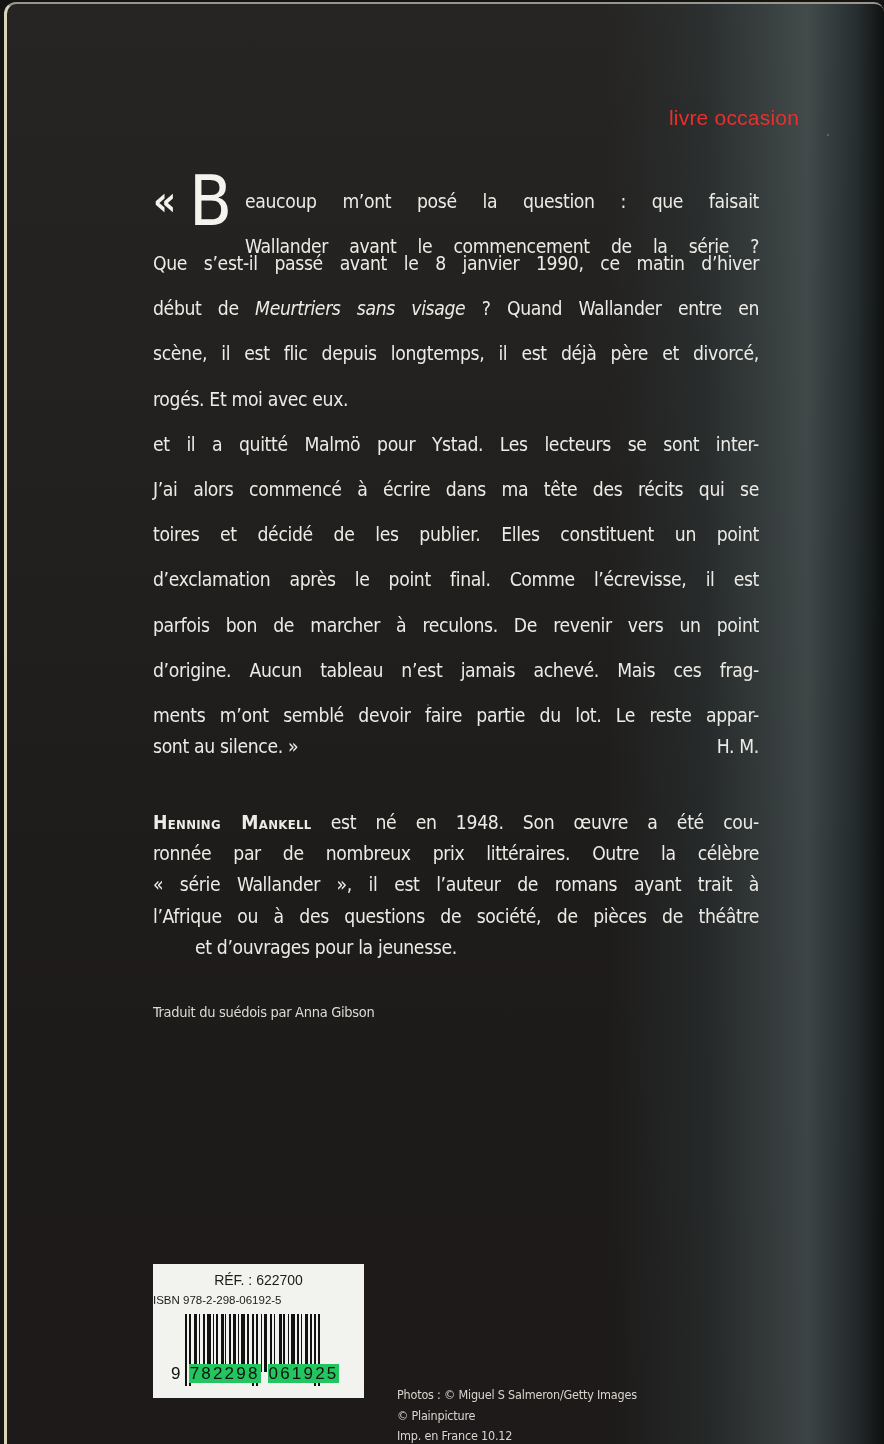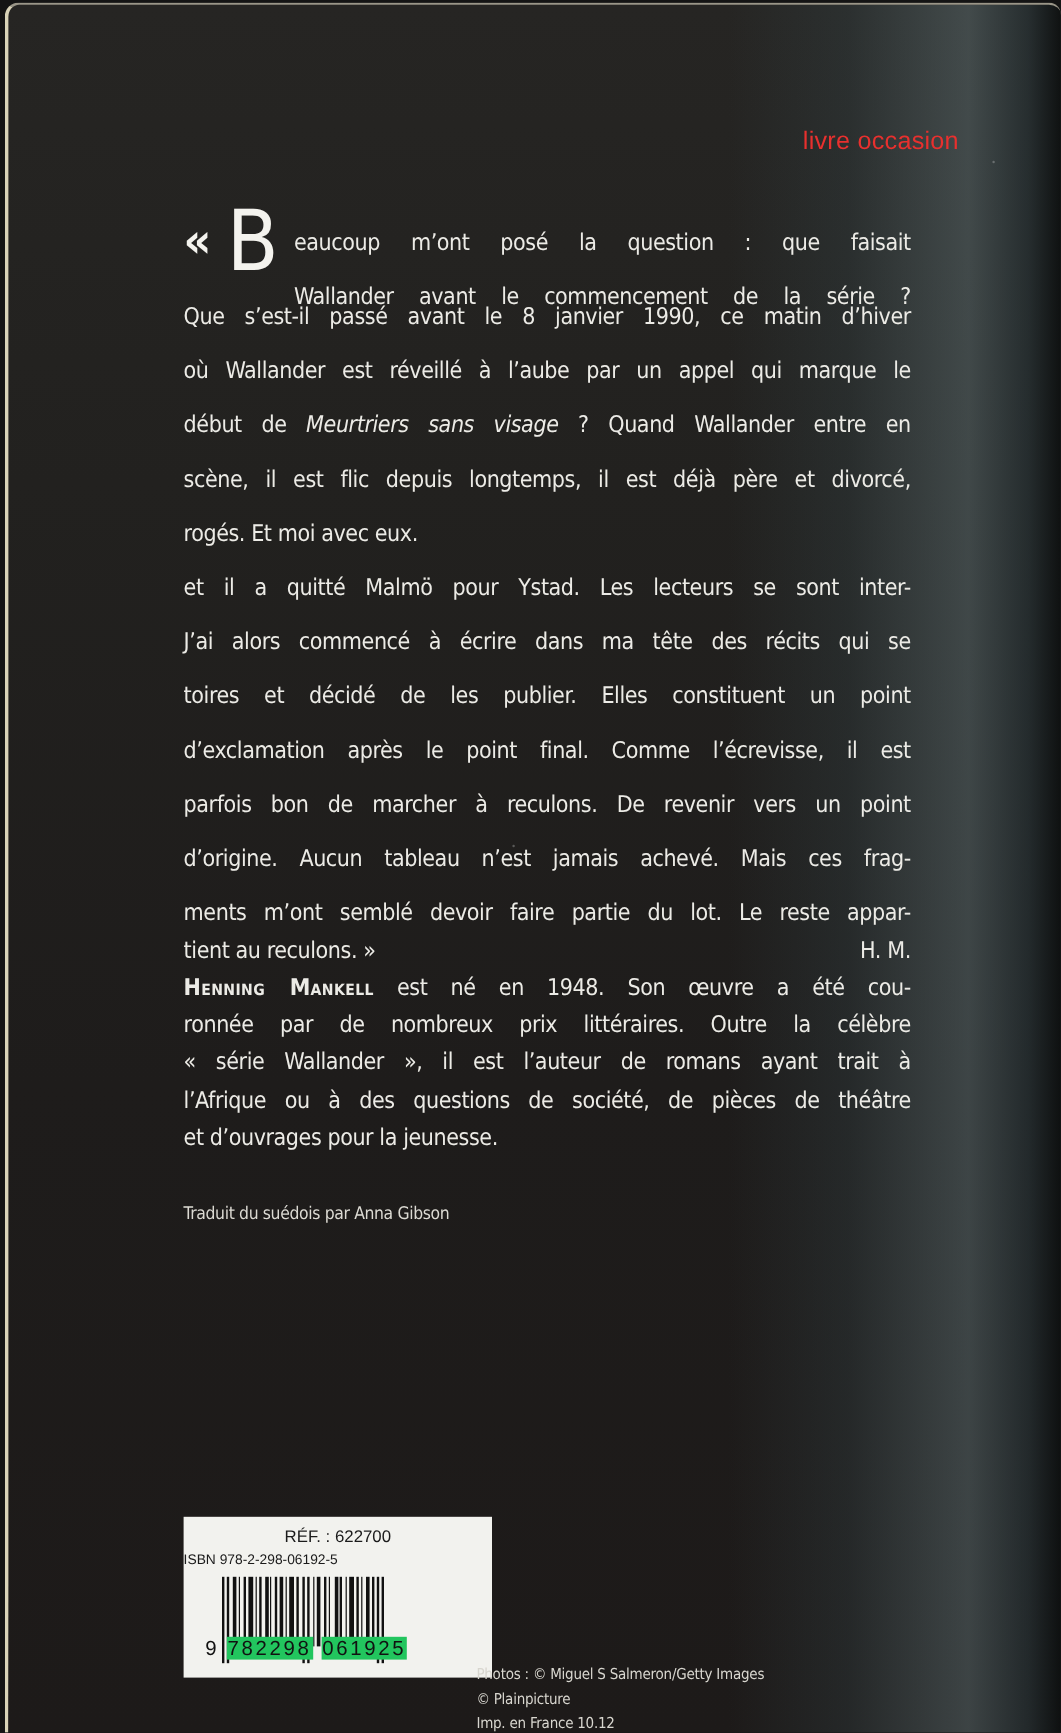--- a/index.html
+++ b/index.html
@@ -114,41 +114,41 @@
     .bio {
       top: 803px;
     }
     .bio .line {
       display: block;
       text-align: justify;
       text-align-last: justify;
       white-space: nowrap;
       height: 31.2px;
     }
-    .bio .line.last { text-align-last: left; }
+    .bio .line.last { text-align-last: left; margin-left: 42px; }
     .smallcaps {
       font-weight: bold;
       font-variant: small-caps;
       letter-spacing: 0.3px;
     }
     .translator {
       position: absolute;
       left: 146px;
       top: 1000px;
       font-family: "DejaVu Sans", sans-serif;
       font-stretch: condensed;
       font-size: 14.5px;
       letter-spacing: -0.3px;
       color: #dcdad3;
     }
     .barcode-label {
       position: absolute;
       left: 146px;
       top: 1260px;
-      width: 257px;
+      width: 211px;
       height: 134px;
       background: #f2f2ee;
       box-sizing: border-box;
       font-family: "Liberation Sans", sans-serif;
       color: #1b1b1b;
     }
     .ref-text {
       position: absolute;
       left: 0;
       right: 0;
@@ -227,33 +227,32 @@
     <div class="text-block quote">
       <div class="dropcap-row">
         <span class="guillemet-open">«</span>
         <span class="dropcap">B</span>
         <div class="dropcap-lines">
           <span class="line">eaucoup m’ont posé la question : que faisait</span>
           <span class="line">Wallander avant le commencement de la série ?</span>
         </div>
       </div>
       <span class="line">Que s’est-il passé avant le 8 janvier 1990, ce matin d’hiver</span>
-      <span class="line">où Wallander est réveillé à l’aube par un appel qui marque le</span>
       <span class="line"><span>début de </span><i>Meurtriers sans visage</i><span> ? Quand Wallander entre en</span></span>
       <span class="line">scène, il est flic depuis longtemps, il est déjà père et divorcé,</span>
       <span class="line last">rogés. Et moi avec eux.</span>
       <span class="line">et il a quitté Malmö pour Ystad. Les lecteurs se sont inter-</span>
       <span class="line">J’ai alors commencé à écrire dans ma tête des récits qui se</span>
       <span class="line">toires et décidé de les publier. Elles constituent un point</span>
       <span class="line">d’exclamation après le point final. Comme l’écrevisse, il est</span>
       <span class="line">parfois bon de marcher à reculons. De revenir vers un point</span>
       <span class="line">d’origine. Aucun tableau n’est jamais achevé. Mais ces frag-</span>
       <span class="line">ments m’ont semblé devoir faire partie du lot. Le reste appar-</span>
       <div class="signature-row">
-        <span>tient au reculons. »</span>
+        <span>sont au silence. »</span>
         <span>H. M.</span>
       </div>
     </div>
 
     <div class="text-block bio">
       <span class="line"><span class="smallcaps">Henning Mankell</span><span> est né en 1948. Son œuvre a été cou-</span></span>
       <span class="line">ronnée par de nombreux prix littéraires. Outre la célèbre</span>
       <span class="line">« série Wallander », il est l’auteur de romans ayant trait à</span>
       <span class="line">l’Afrique ou à des questions de société, de pièces de théâtre</span>
       <span class="line last">et d’ouvrages pour la jeunesse.</span>

